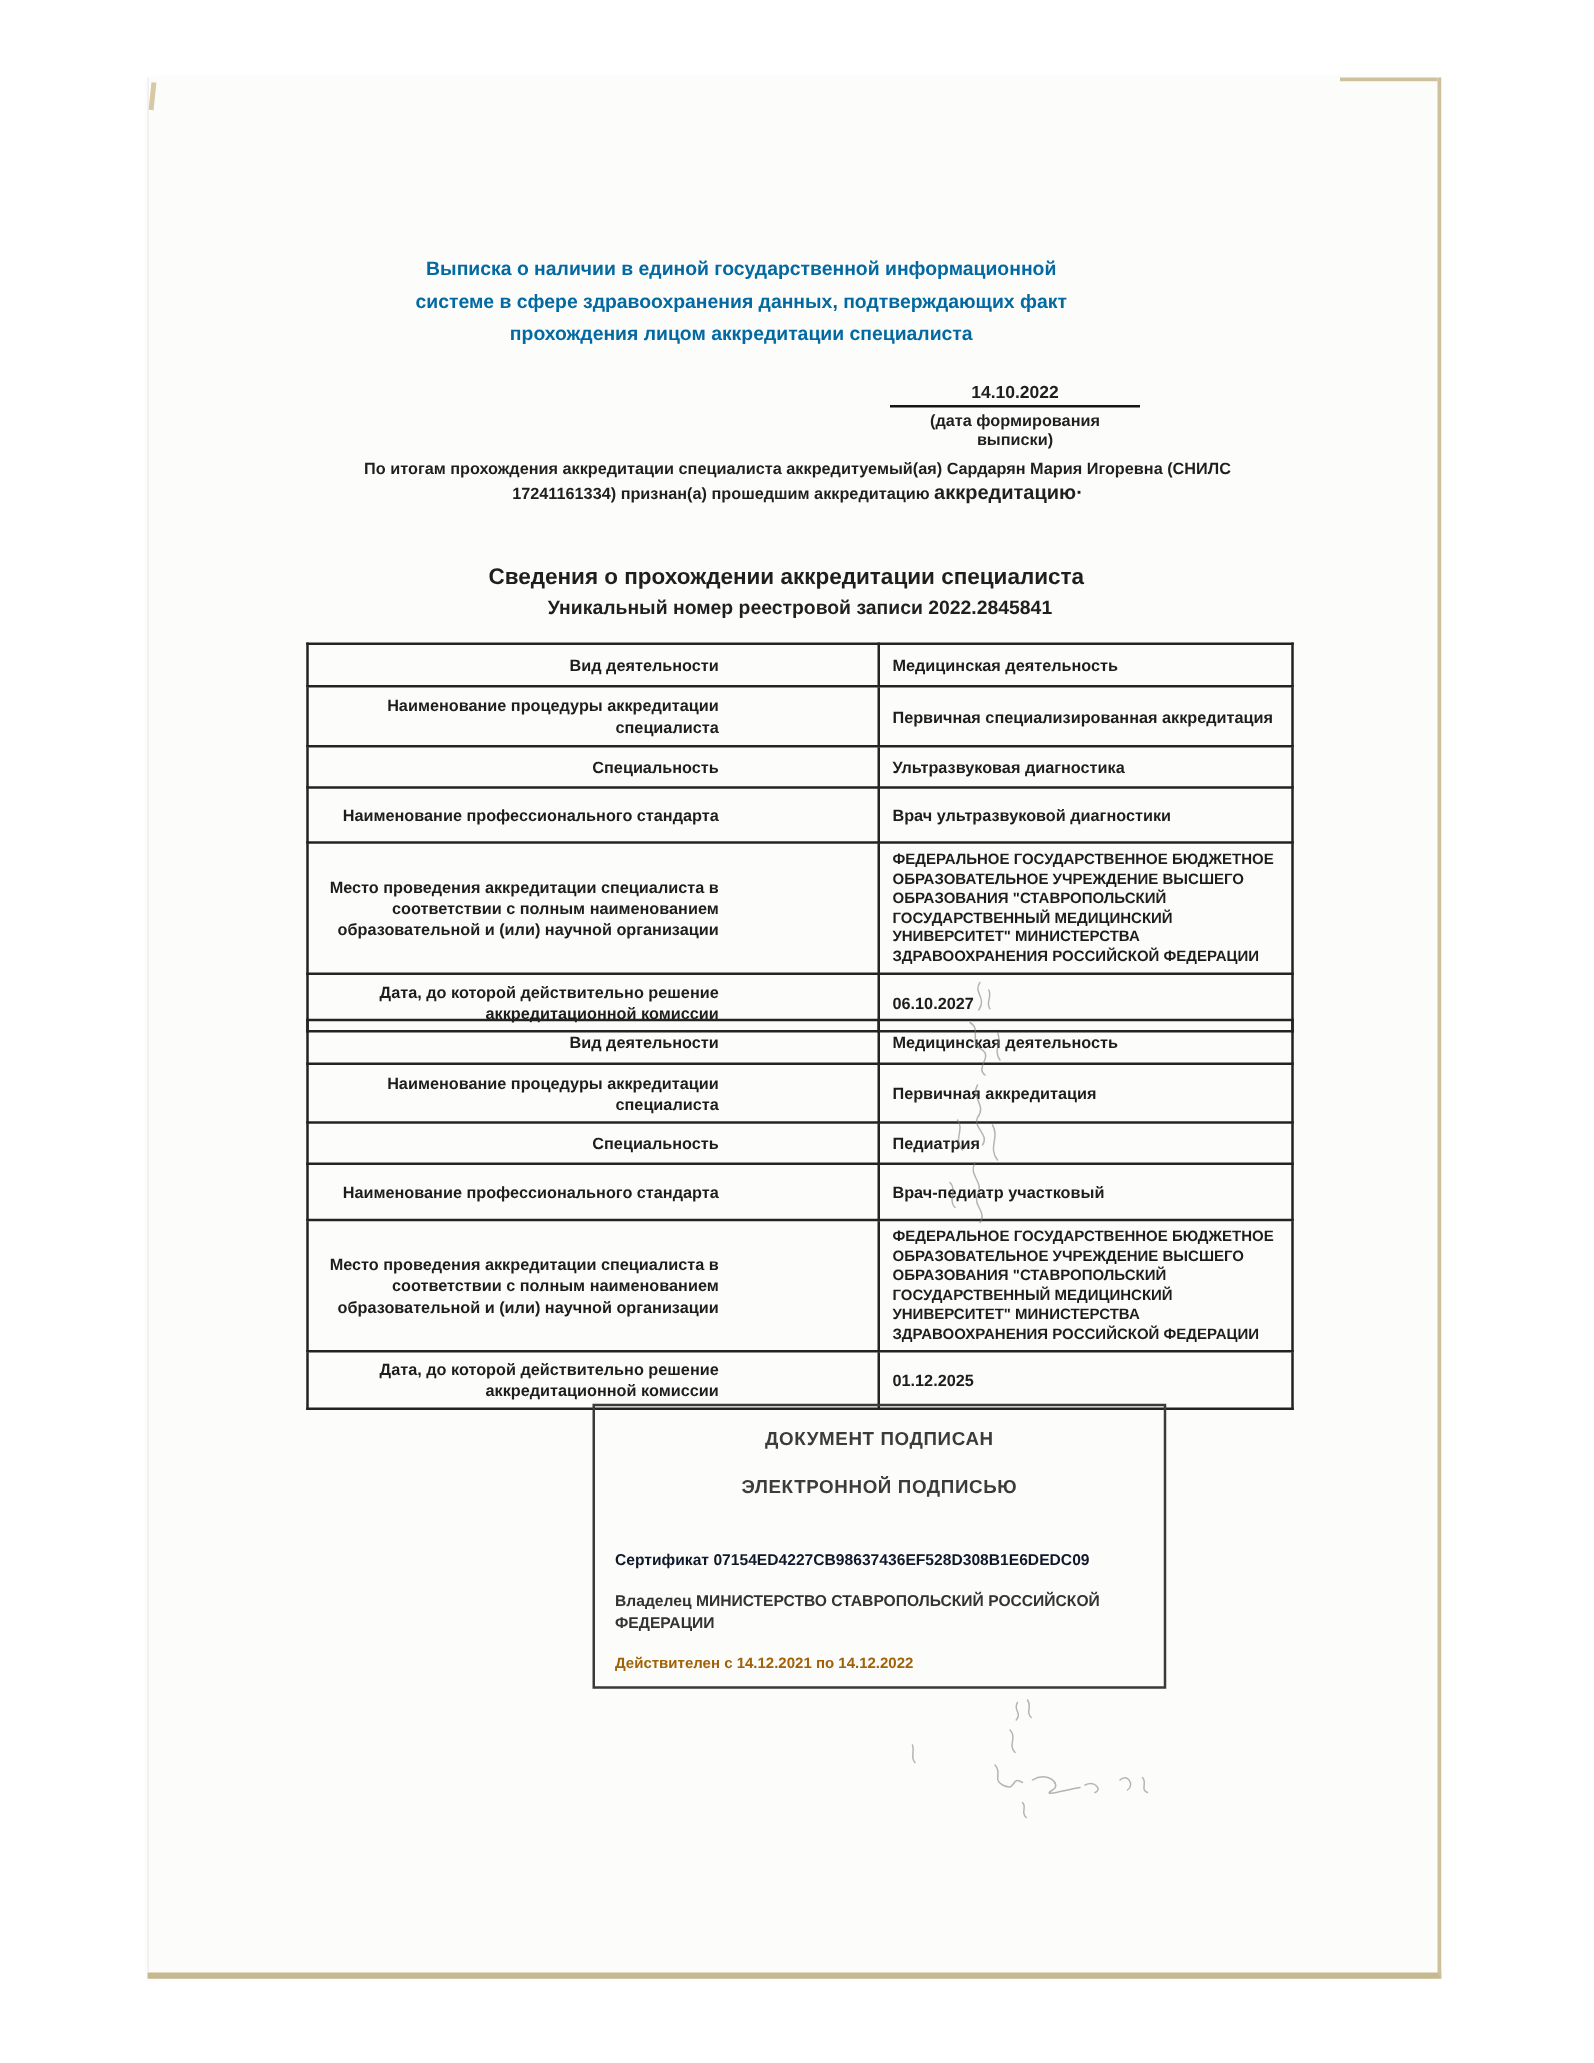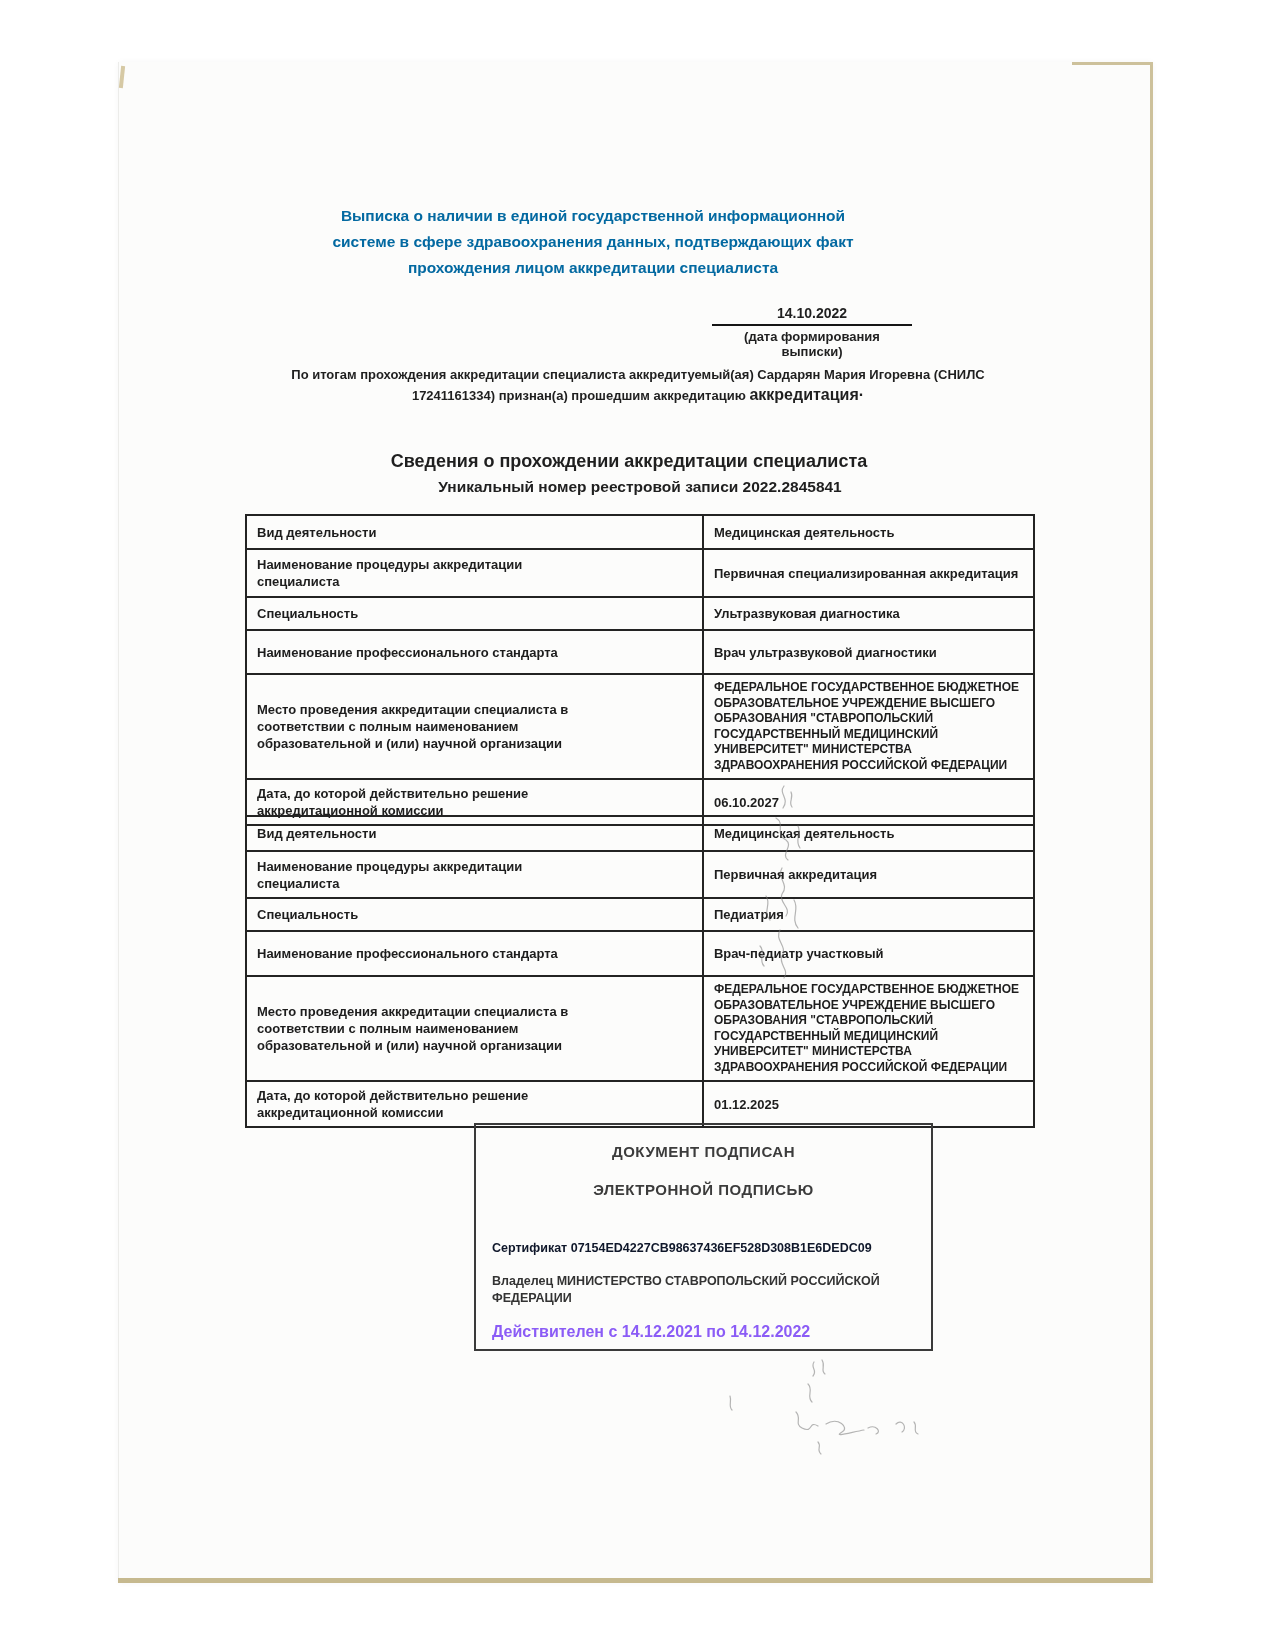--- a/index.html
+++ b/index.html
@@ -23,30 +23,30 @@
   .intro .big{font-size:16px;}
   .section-heading{position:absolute;left:116px;top:389px;width:790px;text-align:center;
          font-size:18px;text-underline-offset:3px;}
   .registry{position:absolute;left:127px;top:416px;width:790px;text-align:center;font-size:15.5px;}
   table.acc-table{position:absolute;left:127px;width:790px;border-collapse:collapse;
          table-layout:fixed;font-size:13px;color:#1d1d1d;}
   table.t1{top:452px;}
   table.t2{top:753px;}
   .acc-table td{border:2px solid #232323;vertical-align:middle;padding:5px 10px;}
   .acc-table td.lbl{width:55.2%;}
-  .lbl-inner{max-width:318px;line-height:17px;}
+  .lbl-inner{max-width:318px;line-height:17px;text-align:right;}
   .acc-table td.val{line-height:17px;}
   .acc-table td.org{font-size:12px;line-height:15.5px;}
   .sig-box{position:absolute;left:320px;top:1061px;width:455px;height:224px;
            border:2px solid #3a3a3a;color:#3c3c3c;margin-left:36px;}
   .sig-l1{position:absolute;top:18px;left:0;width:100%;text-align:center;font-size:15px;letter-spacing:0.5px;}
   .sig-l2{position:absolute;top:56px;left:0;width:100%;text-align:center;font-size:15px;letter-spacing:0.5px;}
   .sig-cert{position:absolute;top:116px;left:16px;width:425px;font-size:12.5px;color:#0f172a;}
   .sig-owner{position:absolute;top:148px;left:16px;width:420px;font-size:12.5px;line-height:17px;color:#333;}
-  .sig-valid{position:absolute;top:198px;left:16px;width:425px;font-size:16px;color:#8b5cf6;}
+  .sig-valid{position:absolute;top:198px;left:16px;width:425px;font-size:12px;color:#a16207;}
   .smudge{position:absolute;filter:blur(0.4px);opacity:0.55;}
   .smudge1{left:618px;top:718px;}
   .smudge2{left:600px;top:1292px;}
 </style>
 </head>
 <body>
 
 <div class="screen">
   <div class="paper">
 
@@ -62,21 +62,21 @@
 
     <div class="date-block">
       <div class="date-value">14.10.2022</div>
       <div class="date-caption">(дата формирования выписки)</div>
     </div>
 
     <div class="intro">
       <div>По итогам прохождения аккредитации специалиста аккредитуемый(ая) Сардарян Мария Игоревна (СНИЛС</div>
       <div>
         <span>17241161334) признан(а) прошедшим аккредитацию</span>
-        <span class="big">аккредитация·</span>
+        <span class="big">аккредитацию·</span>
       </div>
     </div>
 
     <div class="section-heading">Сведения о прохождении аккредитации специалиста</div>
 
     <div class="registry">
       <span>Уникальный номер реестровой записи</span>
       <span>2022.2845841</span>
     </div>
 

